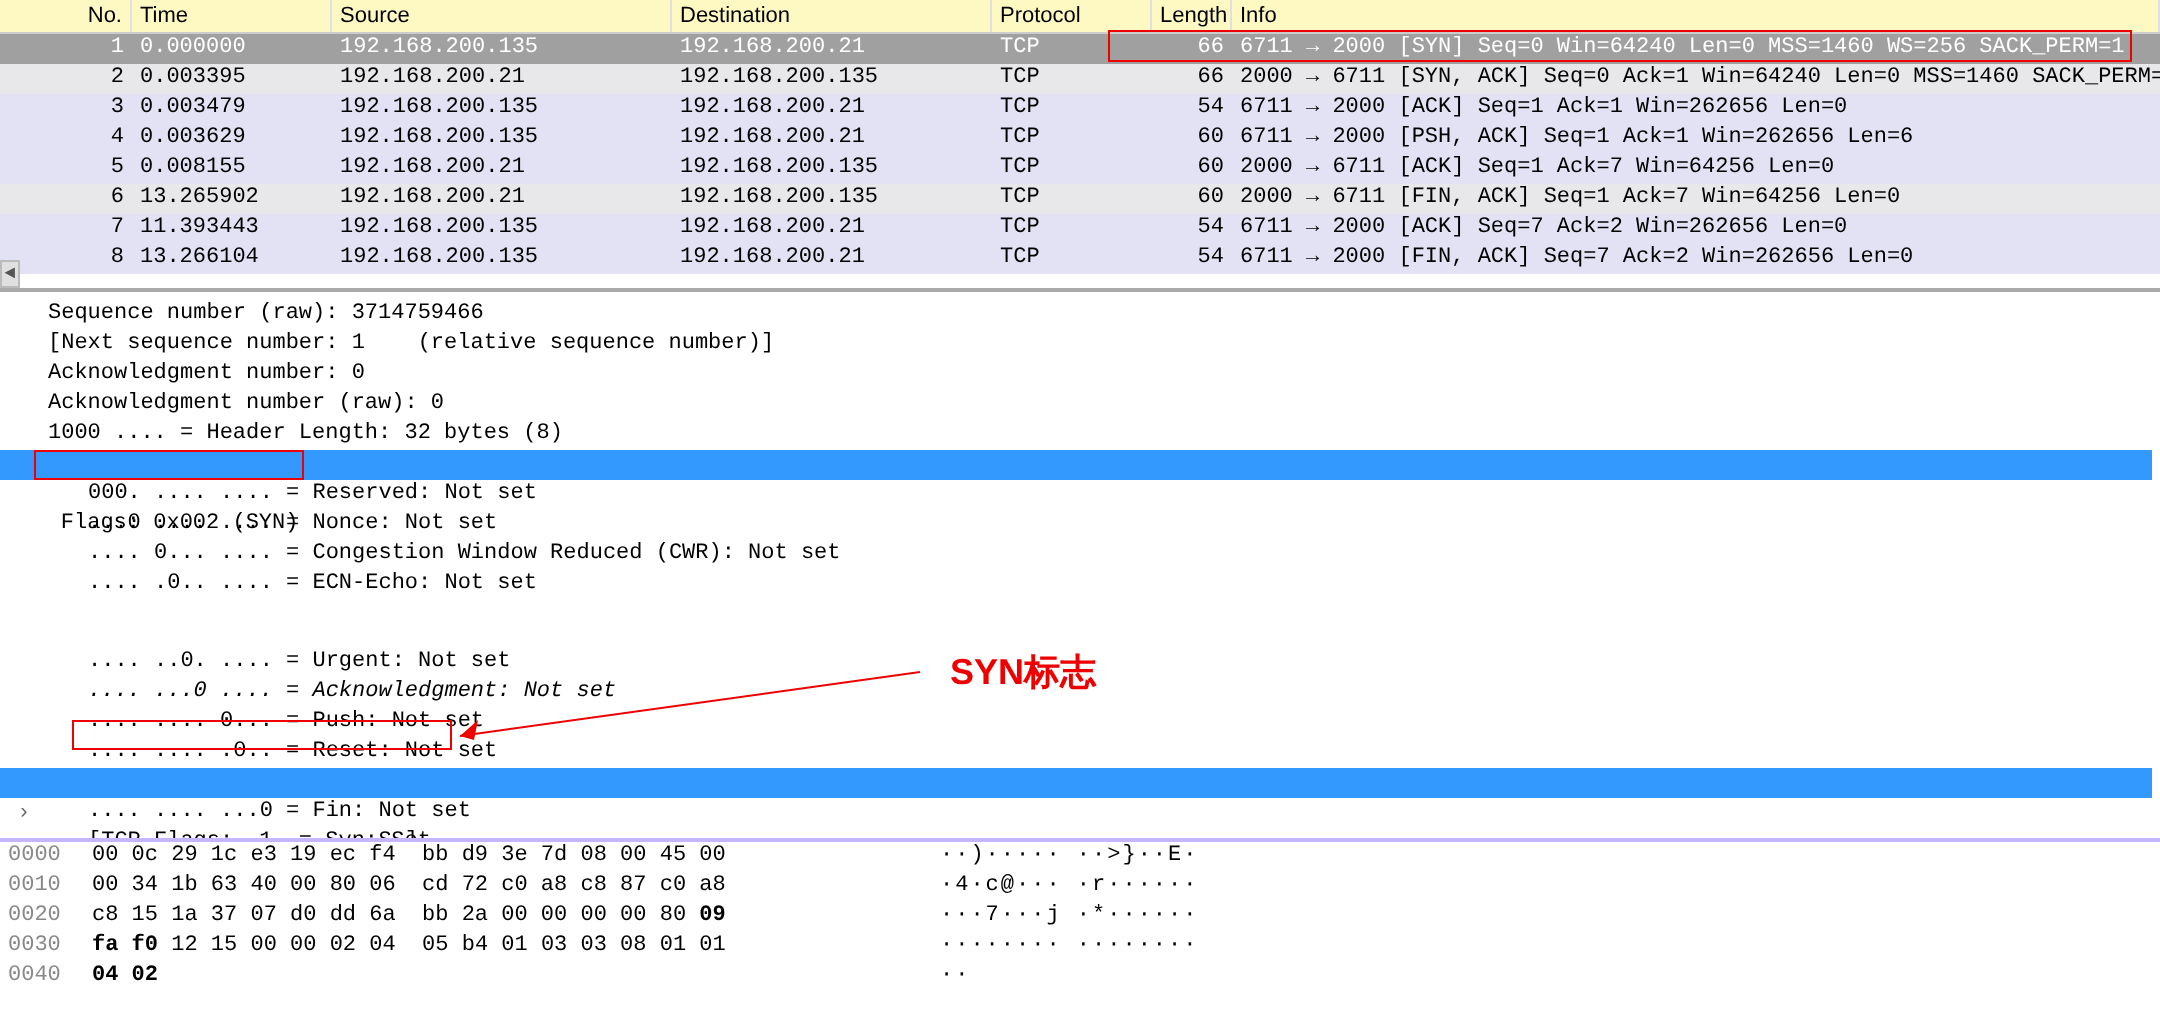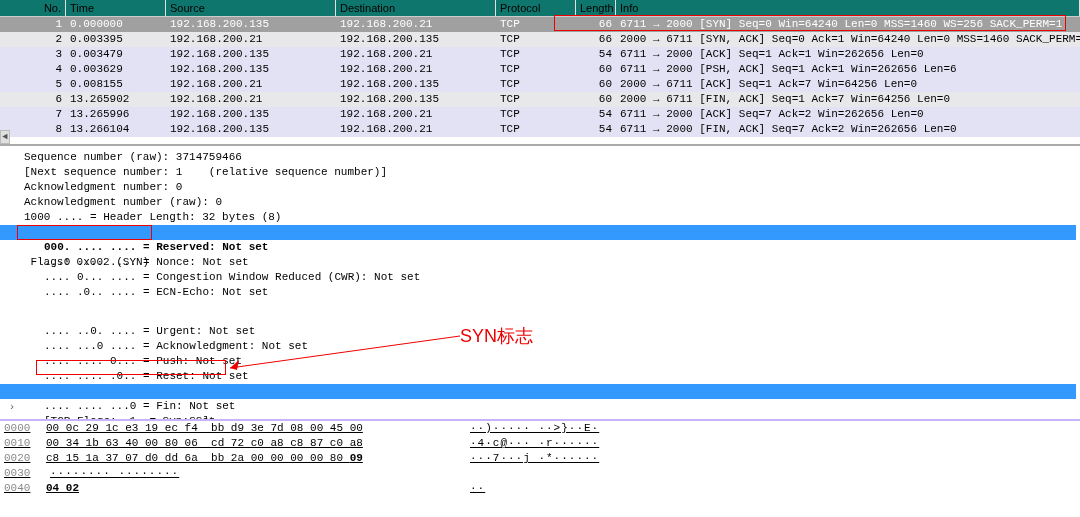--- a/index.html
+++ b/index.html
@@ -12,21 +12,21 @@
       height: 517px;
     }
     .packet-list-pane {
       height: 146px;
       overflow: hidden;
       position: relative;
       border-bottom: 2px solid #aaa;
     }
     .packet-header {
       display: flex;
-      background: #0f766e;
+      background: #fef9c3;
       border-bottom: 1px solid #ccc;
       font-family: Arial, sans-serif;
       font-size: 11px;
       color: #000;
     }
     .packet-header .col {
       padding: 2px 4px;
       border-right: 1px solid #e0e0e0;
       white-space: nowrap;
     }
@@ -86,21 +86,20 @@
     .hex-pane {
       height: 96px;
       overflow: hidden;
       position: relative;
     }
     .hex-row {
       display: flex;
       height: 15px;
       line-height: 15px;
       white-space: pre;
-      text-decoration: underline;
     }
     .hex-offset { width: 40px; color: #888; padding-left: 4px; }
     .hex-bytes { width: 420px; padding-left: 6px; }
     .hex-ascii { padding-left: 10px; letter-spacing: 1px; }
     .annotation-box {
       position: absolute;
       border: 1px solid #e00;
       pointer-events: none;
     }
     .annotation-text {
@@ -179,21 +178,21 @@
         <div class="col col-no">6</div>
         <div class="col col-time">13.265902</div>
         <div class="col col-src">192.168.200.21</div>
         <div class="col col-dst">192.168.200.135</div>
         <div class="col col-proto">TCP</div>
         <div class="col col-len">60</div>
         <div class="col col-info">2000 → 6711 [FIN, ACK] Seq=1 Ack=7 Win=64256 Len=0</div>
       </div>
       <div class="packet-row row-lavender">
         <div class="col col-no">7</div>
-        <div class="col col-time">13.265996</div>
+        <div class="col col-time">11.393443</div>
         <div class="col col-src">192.168.200.135</div>
         <div class="col col-dst">192.168.200.21</div>
         <div class="col col-proto">TCP</div>
         <div class="col col-len">54</div>
         <div class="col col-info">6711 → 2000 [ACK] Seq=7 Ack=2 Win=262656 Len=0</div>
       </div>
       <div class="packet-row row-lavender">
         <div class="col col-no">8</div>
         <div class="col col-time">13.266104</div>
         <div class="col col-src">192.168.200.135</div>
@@ -213,45 +212,45 @@
 <div class="details-pane">
   <div class="detail-line">Sequence number (raw): 3714759466</div>
   <div class="detail-line">[Next sequence number: 1    (relative sequence number)]</div>
   <div class="detail-line">Acknowledgment number: 0</div>
   <div class="detail-line">Acknowledgment number (raw): 0</div>
   <div class="detail-line">1000 .... = Header Length: 32 bytes (8)</div>
   <div class="detail-line hl-flags" style="position:relative;">
     
     <span>Flags: 0x002 (SYN)</span>
   </div>
-  <div class="detail-line" style="padding-left:40px;font-weight:bold;">000. .... .... = Reserved: Not set</div>
+  <div class="detail-line" style="padding-left:40px;">000. .... .... = Reserved: Not set</div>
   <div class="detail-line" style="padding-left:40px;">...0 .... .... = Nonce: Not set</div>
   <div class="detail-line" style="padding-left:40px;">.... 0... .... = Congestion Window Reduced (CWR): Not set</div>
   <div class="detail-line" style="padding-left:40px;">.... .0.. .... = ECN-Echo: Not set</div>
   <div class="detail-line" style="padding-left:40px;margin-top:24px;">.... ..0. .... = Urgent: Not set</div>
-  <div class="detail-line" style="padding-left:40px;">.... ...0 .... = Acknowledgment: Not set</div>
+  <div class="detail-line" style="padding-left:40px;font-style:italic;">.... ...0 .... = Acknowledgment: Not set</div>
   <div class="detail-line" style="padding-left:40px;">.... .... 0... = Push: Not set</div>
   <div class="detail-line" style="padding-left:40px;">.... .... .0.. = Reset: Not set</div>
   <div class="detail-line hl-syn" style="position:relative;">
     <span class="tree-toggle" style="left:22px;">›</span>
     <span style="padding-left:20px;margin-top:44px;">.... .... ..1. = Syn: Set</span>
   </div>
   <div class="detail-line" style="padding-left:40px;">.... .... ...0 = Fin: Not set</div>
   <div class="detail-line" style="padding-left:40px;">[TCP Flags: ··········S·]</div>
 
   <div class="annotation-box" style="left:17px; top:79px; width:135px; height:15px;"></div>
   <div class="annotation-box" style="left:36px; top:214px; width:190px; height:15px;"></div>
-  <div class="annotation-text" style="left:460px; top:178px;">SYN标志</div>
+  <div class="annotation-text" style="left:475px; top:178px;font-weight:bold;">SYN标志</div>
   <svg class="annotation-arrow" style="left:225px; top:180px; width:240px; height:50px;">
     <line x1="235" y1="10" x2="5" y2="42" stroke="#e00" stroke-width="1"></line>
     <polygon points="5,42 14,34 12,44" fill="#e00"></polygon>
   </svg>
 </div>
 
 <div class="hex-pane">
   <div id="hex-rows">
       <div class="hex-row"><div class="hex-offset">0000</div><div class="hex-bytes">00 0c 29 1c e3 19 ec f4  bb d9 3e 7d 08 00 45 00</div><div class="hex-ascii">··)····· ··&gt;}··E·</div></div>
       <div class="hex-row"><div class="hex-offset">0010</div><div class="hex-bytes">00 34 1b 63 40 00 80 06  cd 72 c0 a8 c8 87 c0 a8</div><div class="hex-ascii">·4·c@··· ·r······</div></div>
       <div class="hex-row"><div class="hex-offset">0020</div><div class="hex-bytes">c8 15 1a 37 07 d0 dd 6a  bb 2a 00 00 00 00 80 <span class="hex-bold">09</span></div><div class="hex-ascii">···7···j ·*······</div></div>
-      <div class="hex-row"><div class="hex-offset">0030</div><div class="hex-ascii">········ ········</div></div>
+      <div class="hex-row"><div class="hex-offset">0030</div><div class="hex-bytes"><span class="hex-bold">fa f0</span> 12 15 00 00 02 04  05 b4 01 03 03 08 01 01</div><div class="hex-ascii">········ ········</div></div>
       <div class="hex-row"><div class="hex-offset">0040</div><div class="hex-bytes"><span class="hex-bold">04 02</span></div><div class="hex-ascii">··</div></div>
     </div>
 </div>
 
 </body></html>

